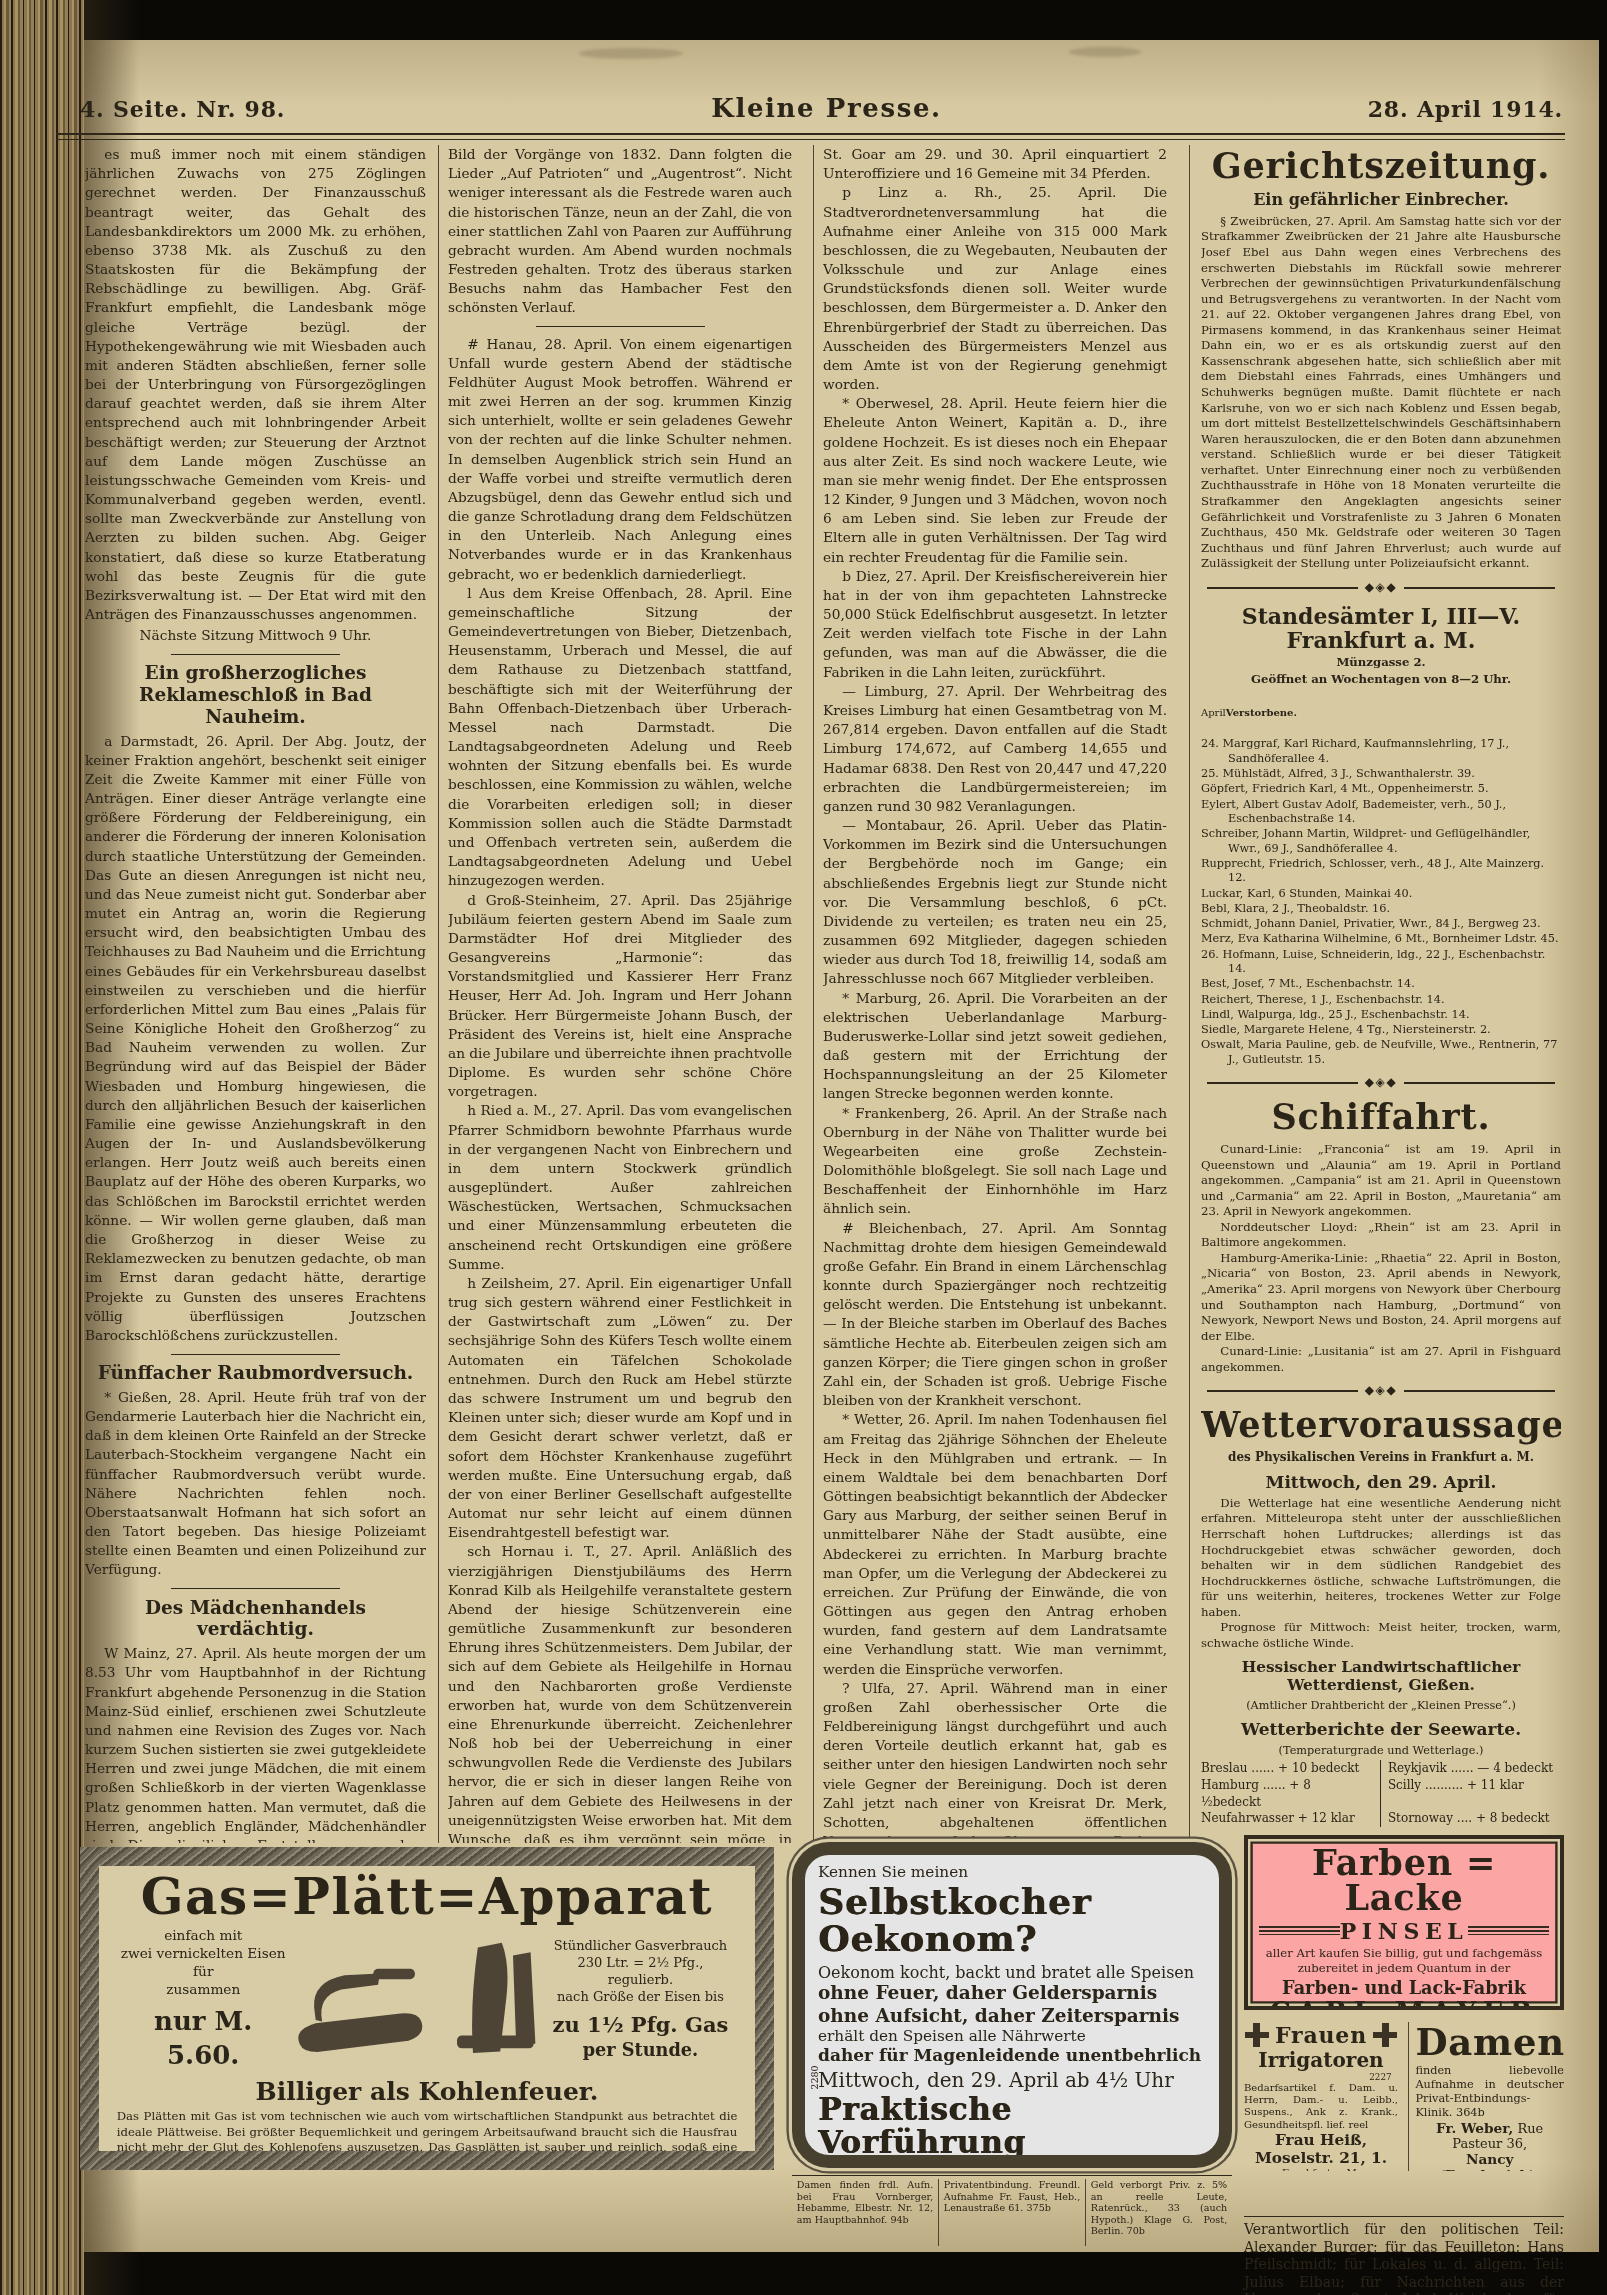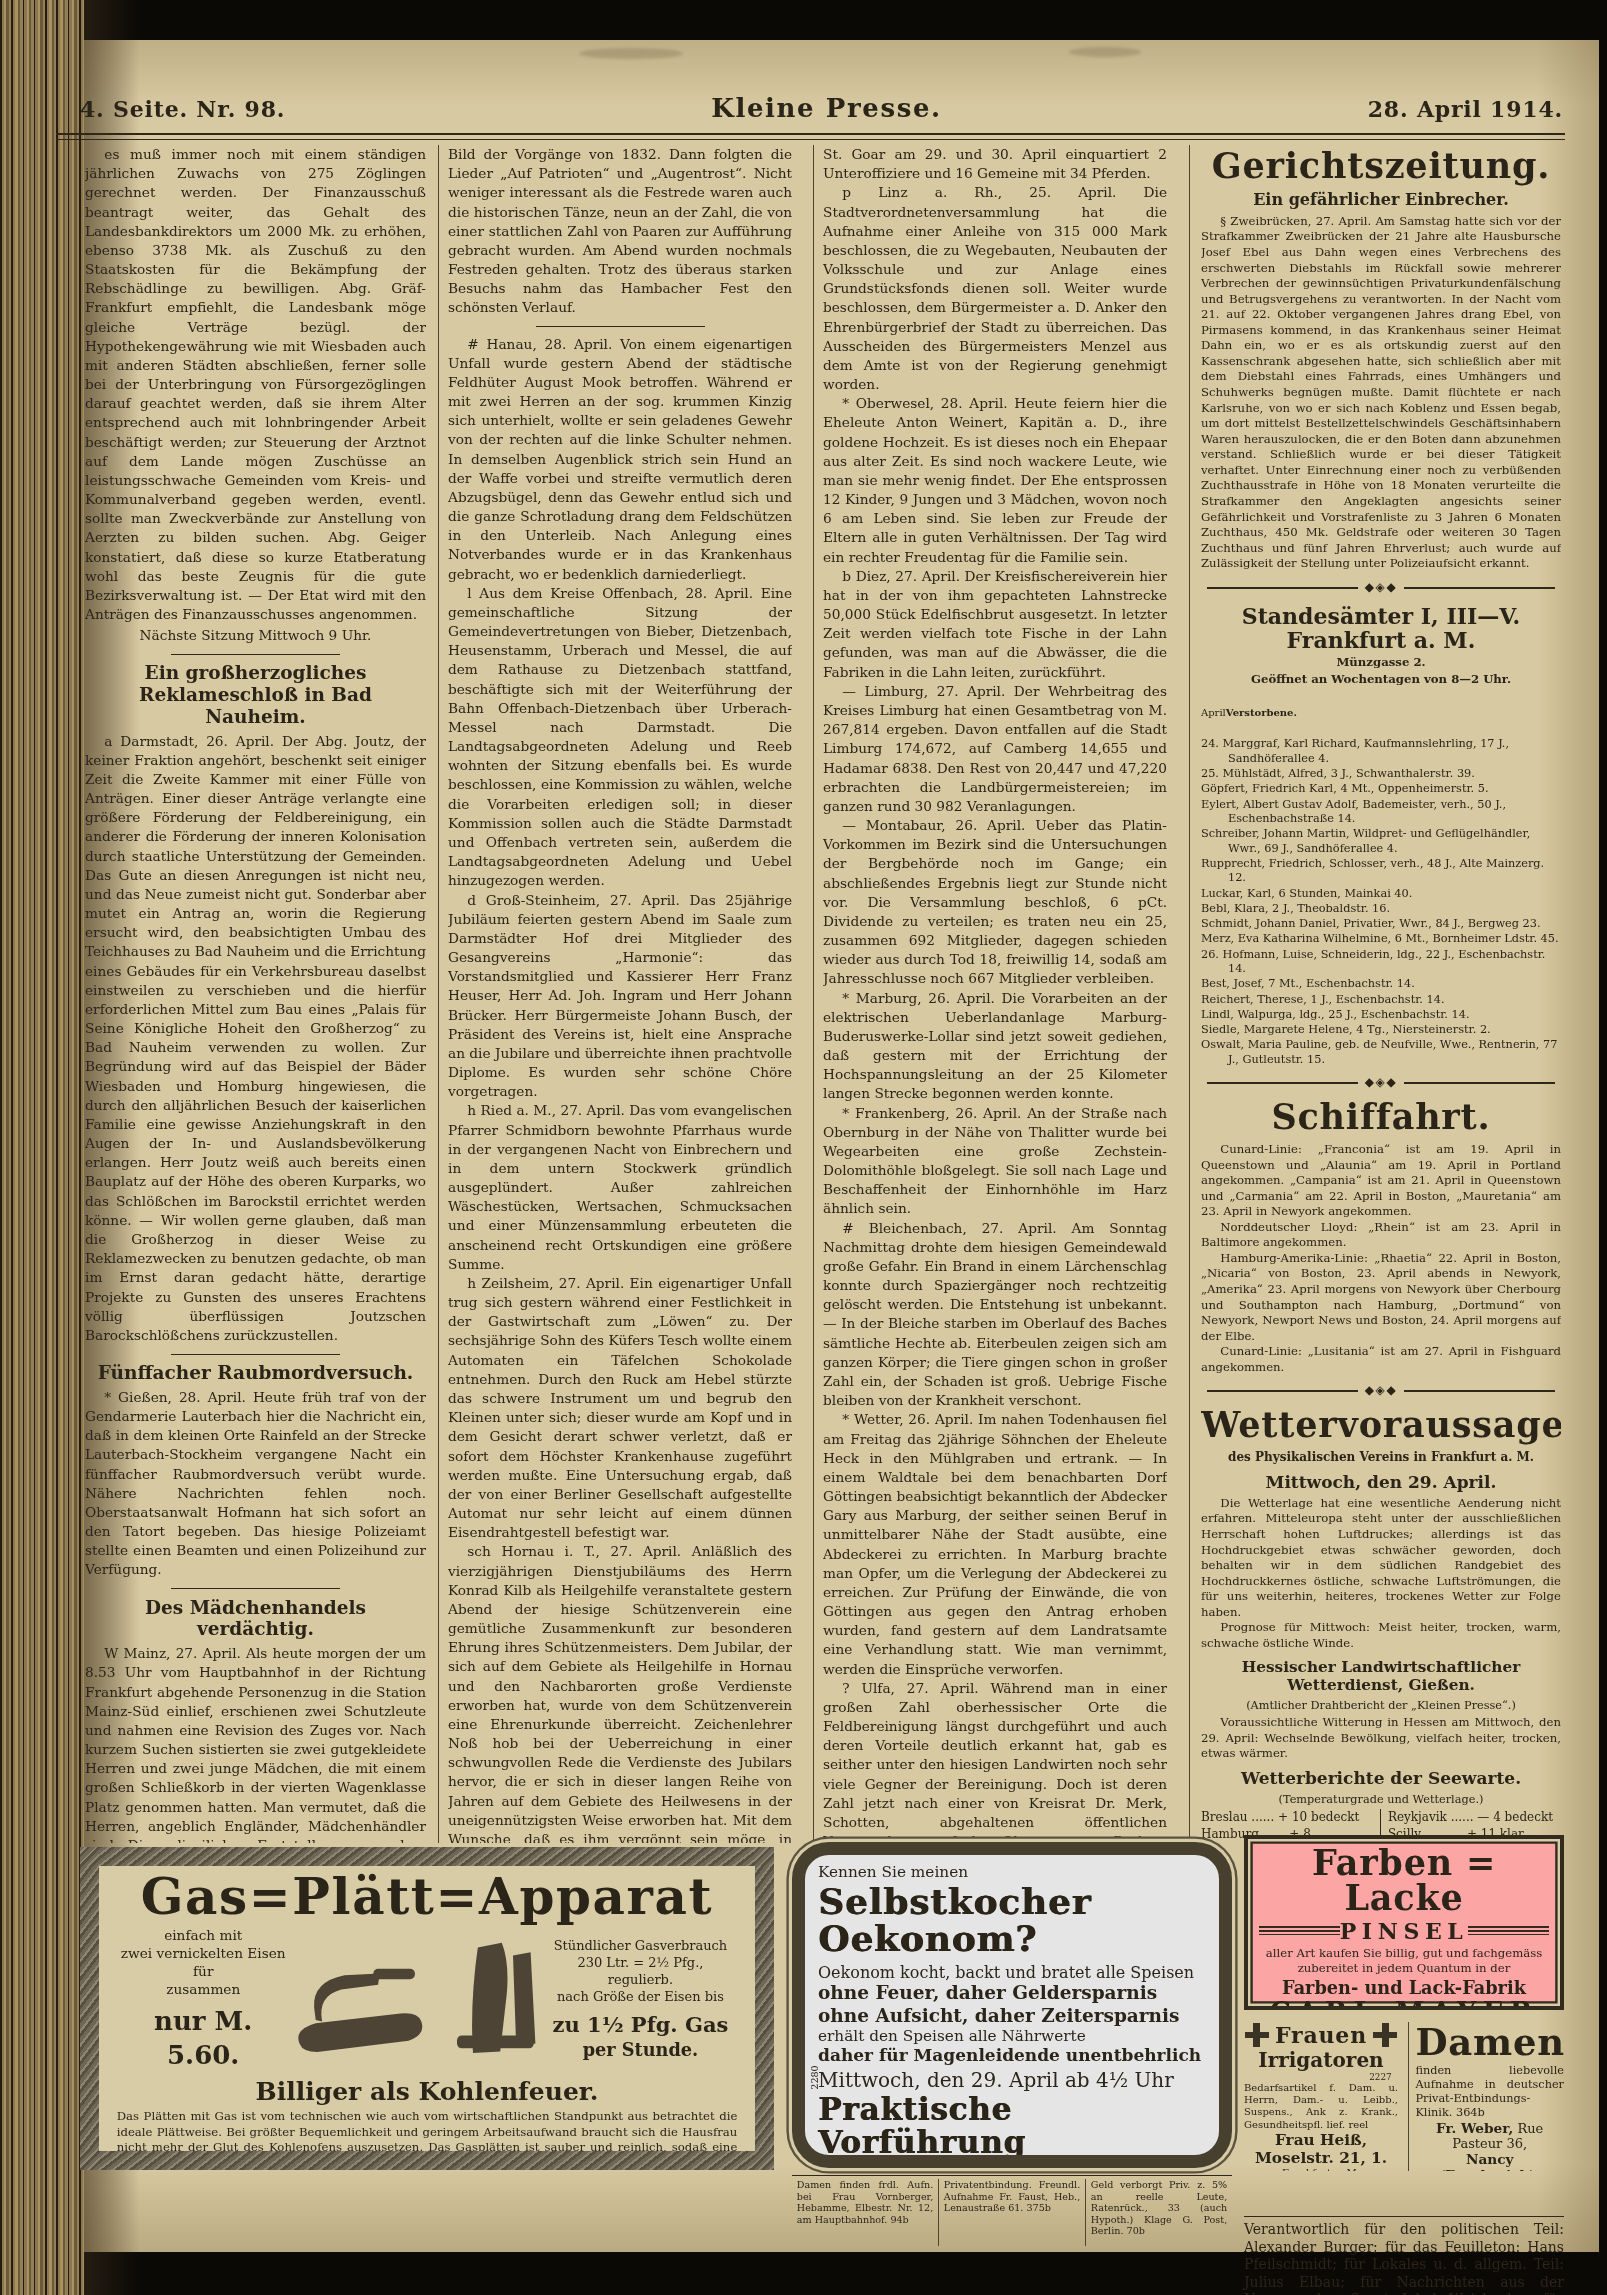--- a/index.html
+++ b/index.html
@@ -211,21 +211,20 @@
       <span class="d">◆◈◆</span>
       <span class="l"></span>
     </div>
     <p class="bigh">Wettervoraussage</p>
     <p class="sublb">des Physikalischen Vereins in Frankfurt a. M.</p>
     <p class="midh2">Mittwoch, den 29. April.</p>
     <p class="bp">Die Wetterlage hat eine wesentliche Aenderung nicht erfahren. Mitteleuropa steht unter der ausschließlichen Herrschaft hohen Luftdruckes; allerdings ist das Hochdruckgebiet etwas schwächer geworden, doch behalten wir in dem südlichen Randgebiet des Hochdruckkernes östliche, schwache Luftströmungen, die für uns weiterhin, heiteres, trockenes Wetter zur Folge haben.</p>
     <p class="bp">Prognose für Mittwoch: Meist heiter, trocken, warm, schwache östliche Winde.</p>
     <p class="hl2">Hessischer Landwirtschaftlicher Wetterdienst, Gießen.</p>
     <p class="subl">(Amtlicher Drahtbericht der „Kleinen Presse“.)</p>
-    <p class="bp">Voraussichtliche Witterung in Hessen am Mittwoch, den 29. April: Wechselnde Bewölkung, vielfach heiter, trocken, etwas wärmer.</p>
     <p class="midh2">Wetterberichte der Seewarte.</p>
     <p class="subl">(Temperaturgrade und Wetterlage.)</p>
     <div class="wrow">
       <span class="wl">Breslau ...... + 10 bedeckt</span>
       <span class="wr">Reykjavik ...... — 4 bedeckt</span>
     </div>
     <div class="wrow">
       <span class="wl">Hamburg ...... + 8 ½bedeckt</span>
       <span class="wr">Scilly .......... + 11 klar</span>
     </div>

